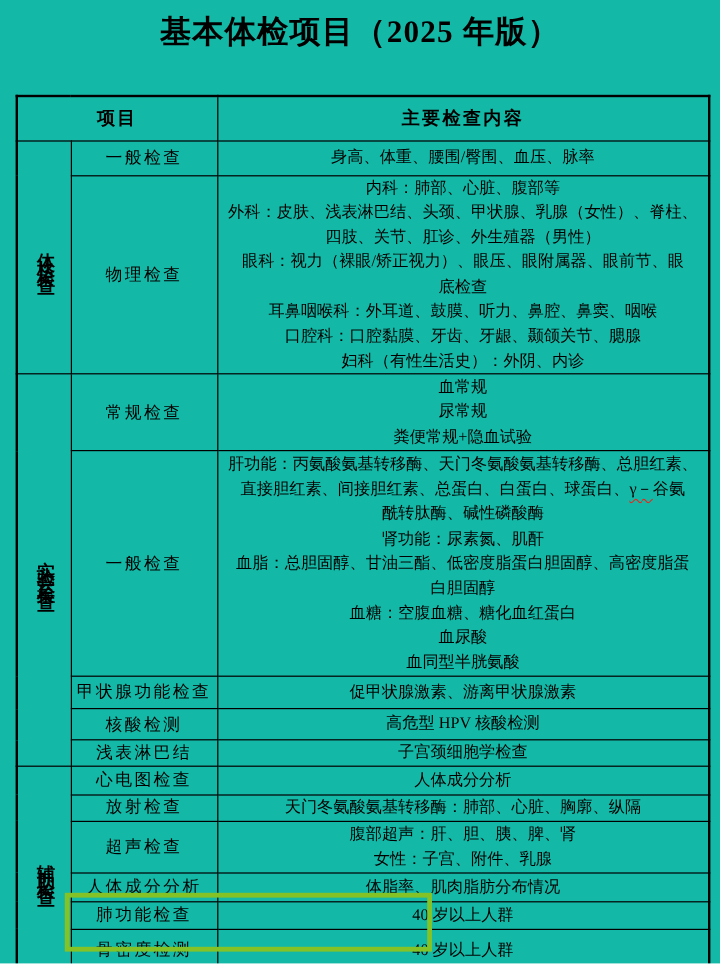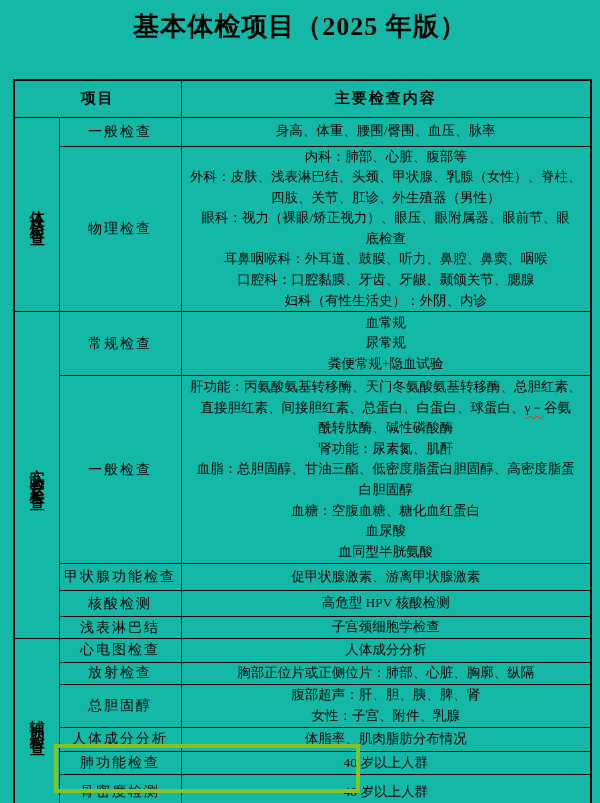--- a/index.html
+++ b/index.html
@@ -95,24 +95,24 @@
 
     <tr class="r7">
       <td rowspan="7" class="gcell">
         <span class="vtext">辅助检查</span>
       </td>
       <td class="sub">心电图检查</td>
       <td class="content">人体成分分析</td>
     </tr>
     <tr class="r8">
       <td class="sub">放射检查</td>
-      <td class="content">胸部正位片或正侧位片：肺部、心脏、胸廓、纵隔</td>
+      <td class="content">天门冬氨酸氨基转移酶：肺部、心脏、胸廓、纵隔</td>
     </tr>
     <tr class="r9">
-      <td class="sub">总胆固醇</td>
+      <td class="sub">超声检查</td>
       <td class="content">腹部超声：肝、胆、胰、脾、肾
 女性：子宫、附件、乳腺</td>
     </tr>
     <tr class="r10">
       <td class="sub">人体成分分析</td>
       <td class="content">体脂率、肌肉脂肪分布情况</td>
     </tr>
     <tr class="r11">
       <td class="sub">肺功能检查</td>
       <td class="content">40 岁以上人群</td>

